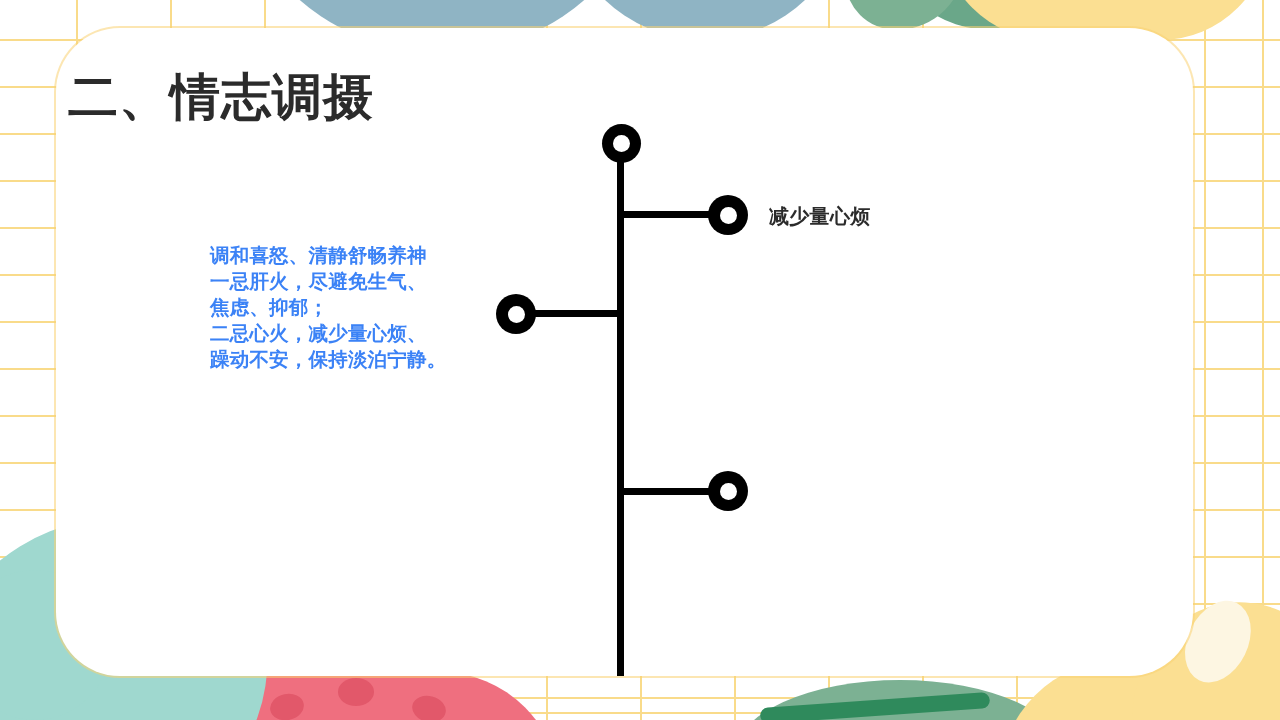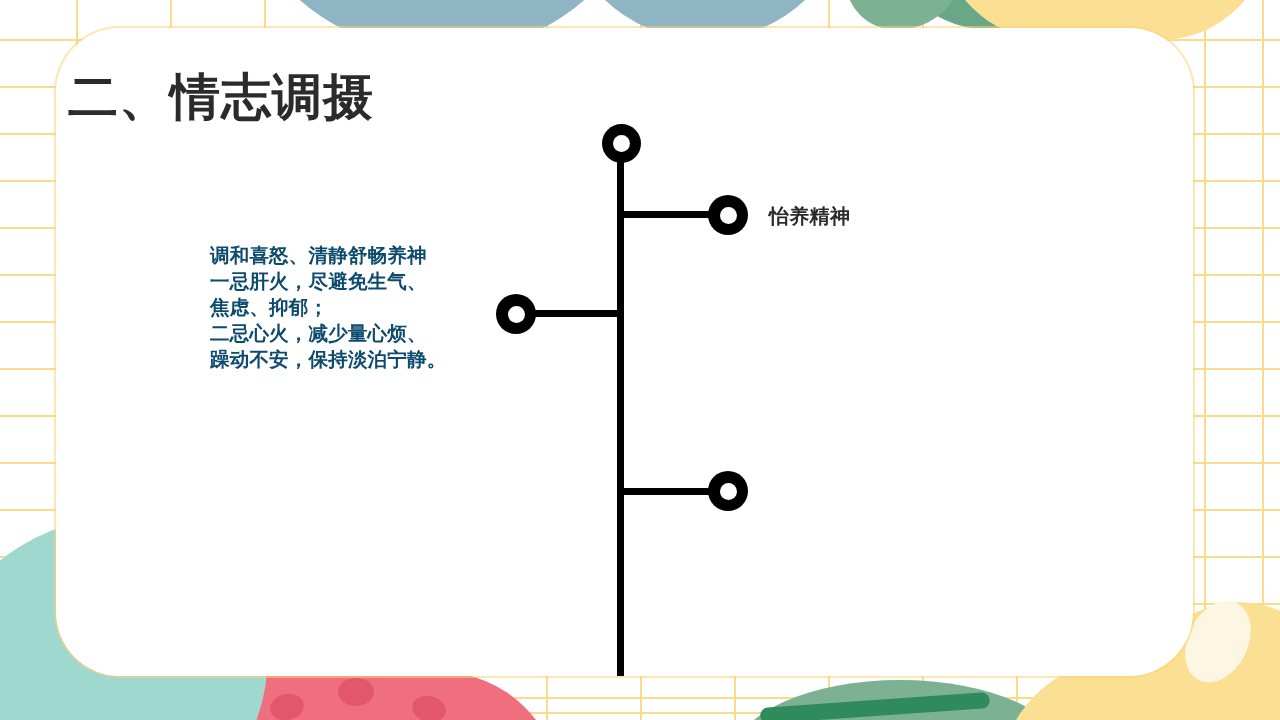--- a/index.html
+++ b/index.html
@@ -95,21 +95,21 @@
   
   .title{
     position:absolute;left:68px;top:64px;
     font-size:50px;font-weight:bold;color:#2b2b2b;
     letter-spacing:1px;white-space:nowrap;
   }
 
   
   .para{
     position:absolute;left:210px;top:242px;width:290px;
-    font-size:19.5px;font-weight:bold;color:#0c4a6e;
+    font-size:19.5px;font-weight:bold;color:#3b82f6;
     line-height:26px;white-space:pre-line;letter-spacing:.2px;
   }
 
   
   .trunk{
     position:absolute;left:617px;top:144px;width:7px;height:532px;
     background:#000000;
   }
   .branch{position:absolute;height:7px;background:#000000;}
   .branch-a{left:621px;top:211px;width:100px;}
@@ -187,15 +187,15 @@
   <div class="trunk"></div>
   <div class="branch branch-a"></div>
   <div class="branch branch-b"></div>
   <div class="branch branch-c"></div>
 
   <div class="node node-top"></div>
   <div class="node node-a"></div>
   <div class="node node-b"></div>
   <div class="node node-c"></div>
 
-  <div class="node-label label-a">怡养精神</div>
+  <div class="node-label label-a">减少量心烦</div>
 
 </div>
 
 </body></html>

